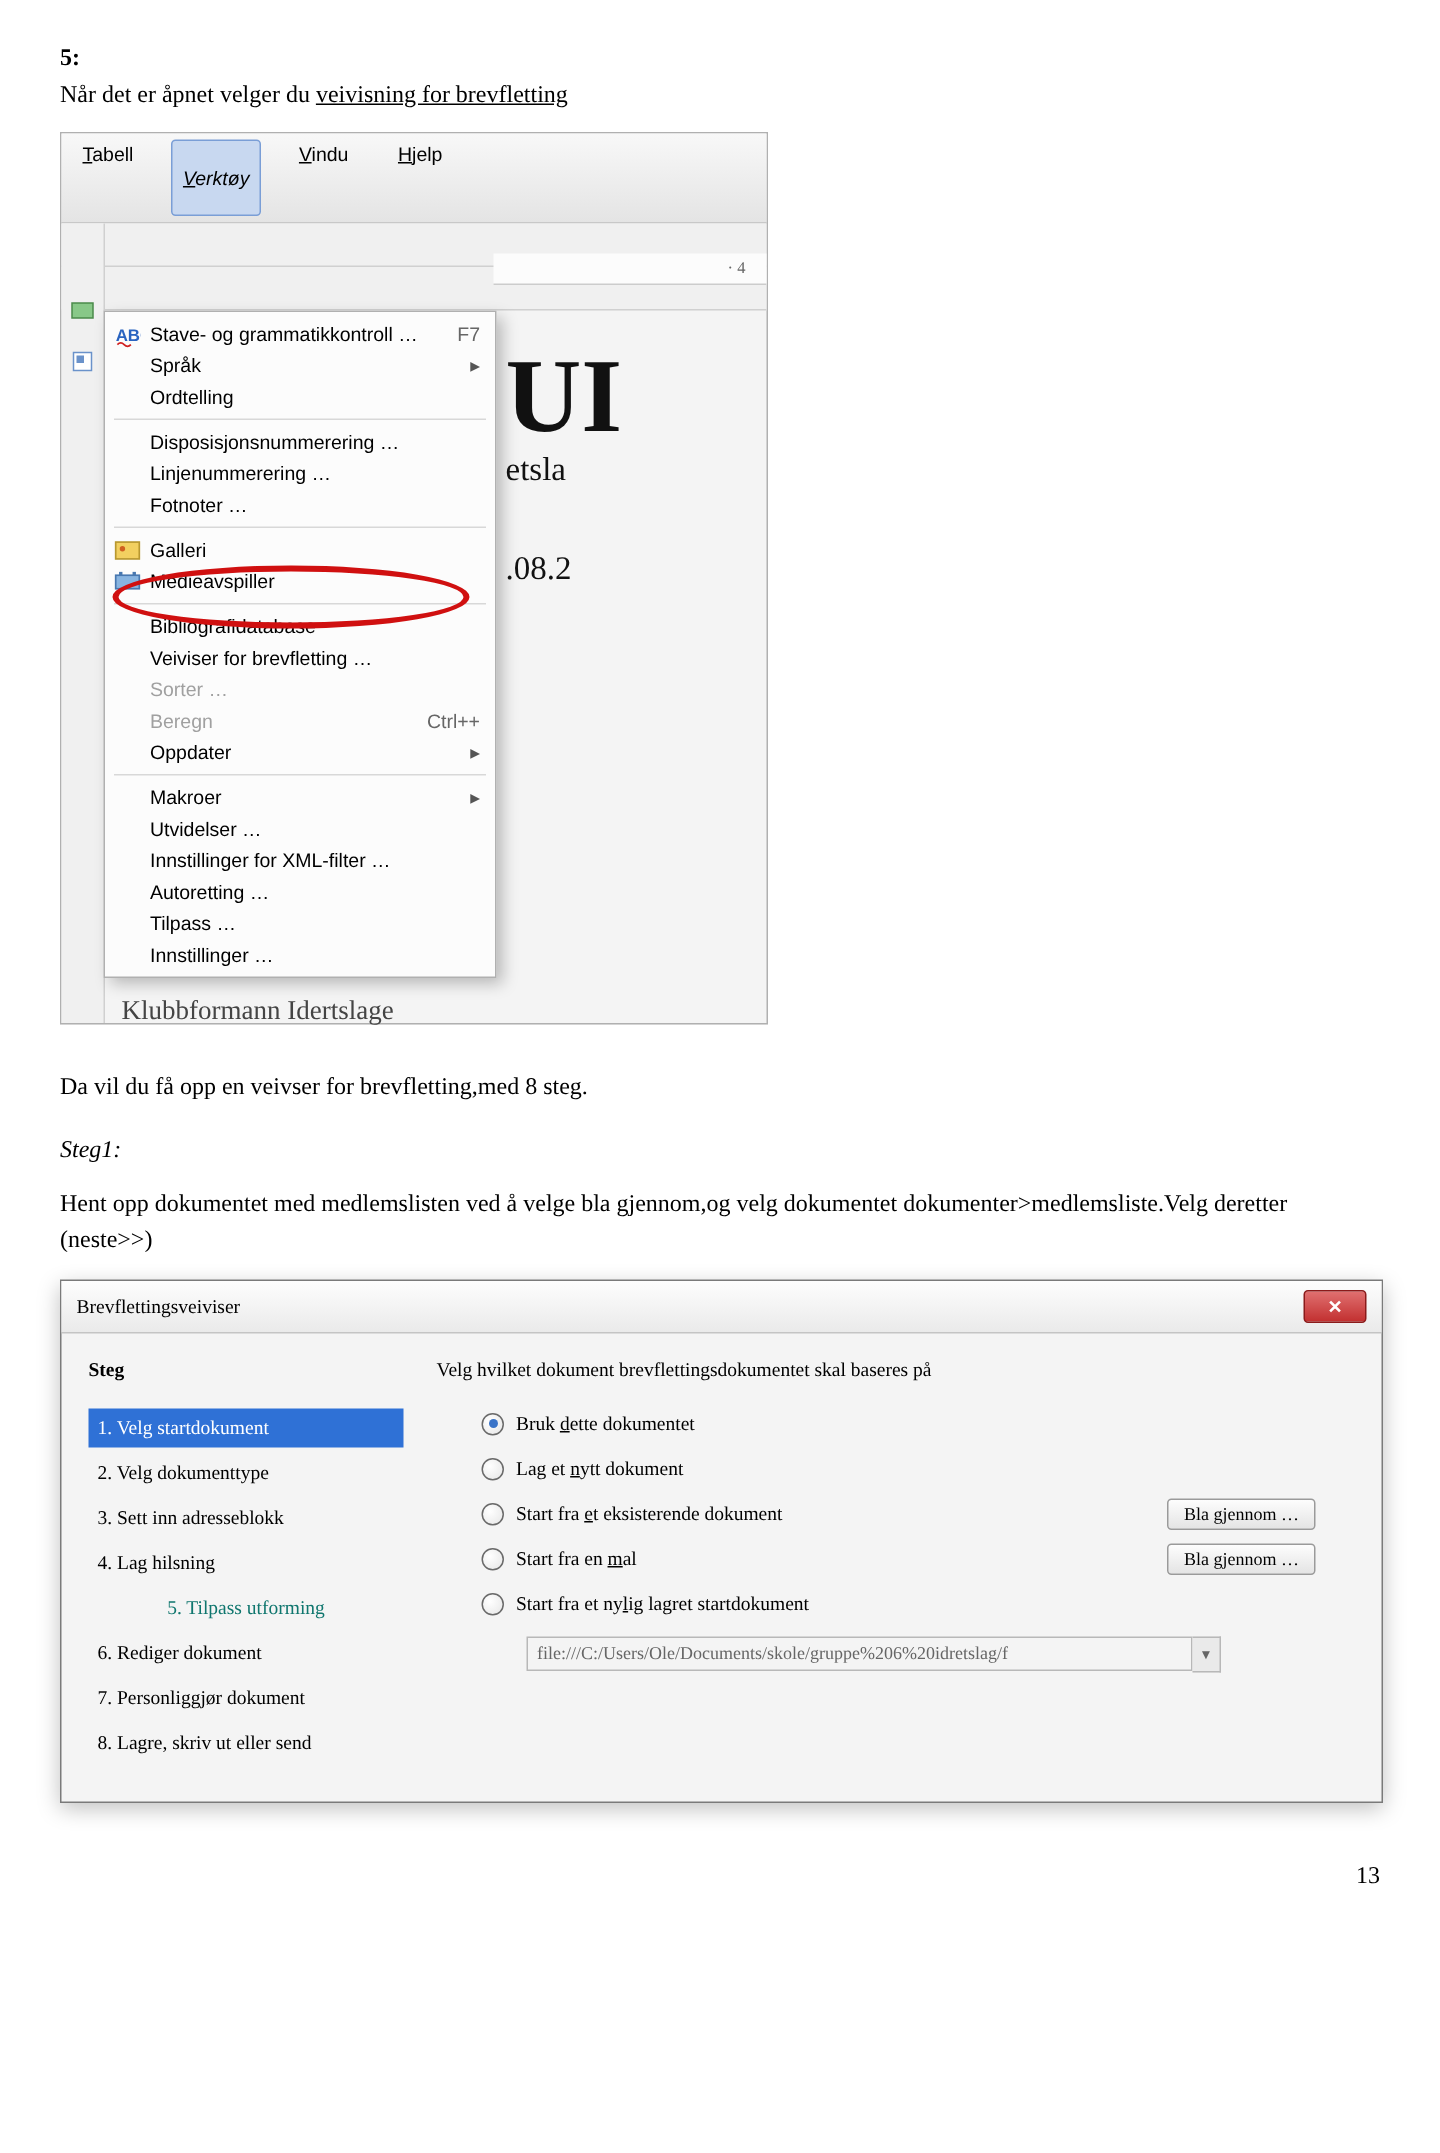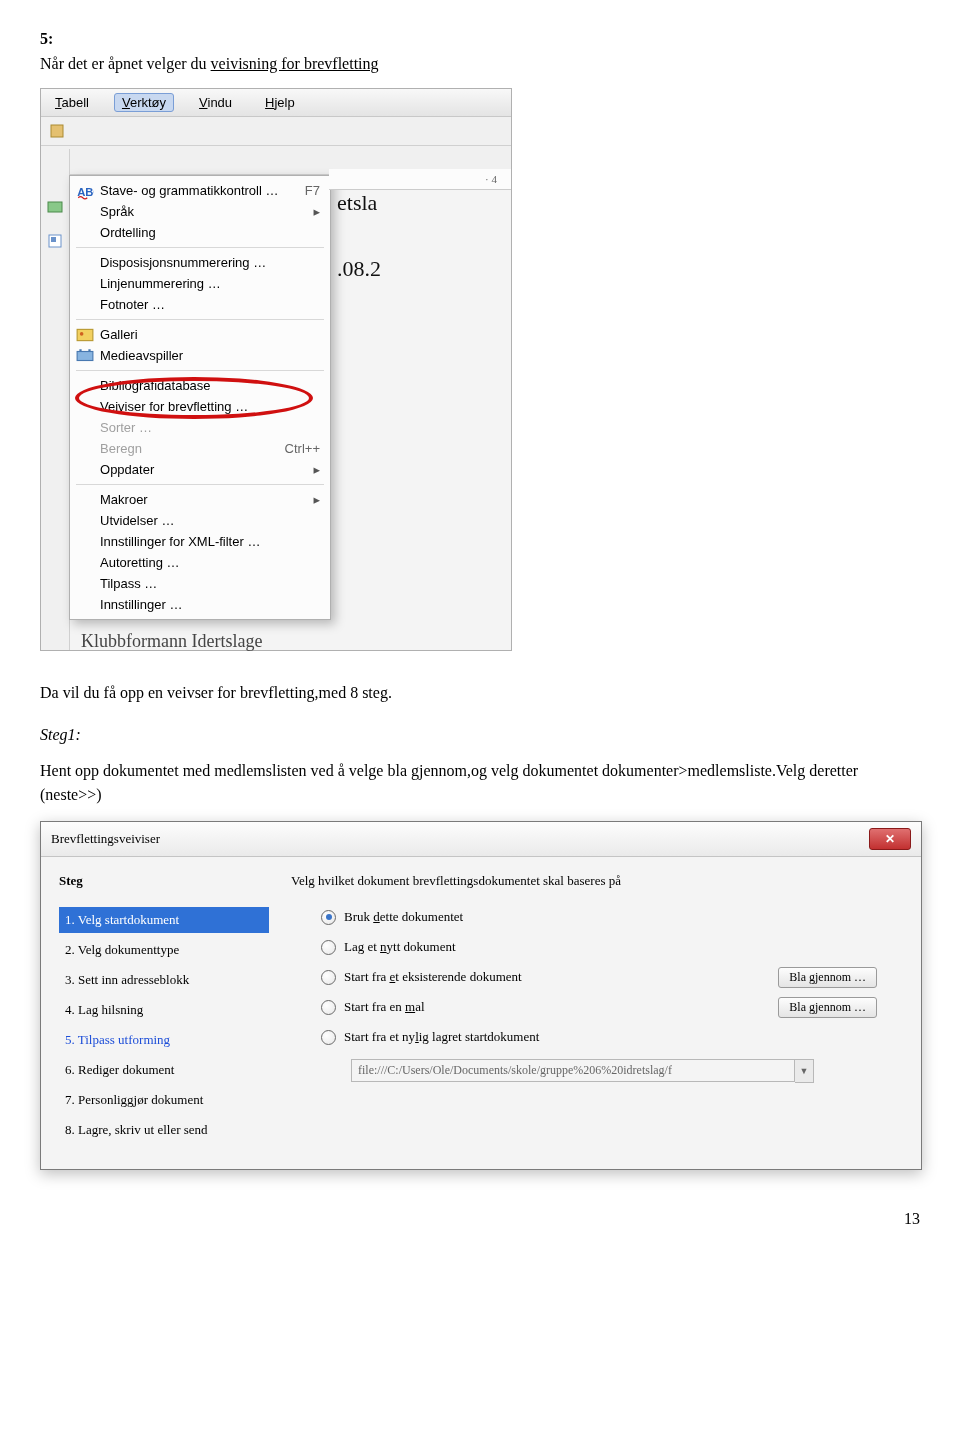--- a/index.html
+++ b/index.html
@@ -44,21 +44,22 @@
     gap: 17px;
   }
   .menubar .item {
     padding: 2px 8px;
     cursor: default;
   }
   .menubar .item.active {
     background: #c8d8f0;
     border: 1px solid #7a9ed6;
     border-radius: 3px;
-    padding: 1px 7px;
+    padding: 17px 7px;
+    font-style: italic;
   }
   .menubar .und {
     text-decoration: underline;
   }
   .toolbar-slice {
     display: flex;
     align-items: center;
     height: 28px;
     padding: 0 8px;
     gap: 6px;
@@ -223,21 +224,22 @@
   }
   .wiz-step {
     padding: 5px 6px;
     margin-bottom: 4px;
   }
   .wiz-step.active {
     background: #2f71d6;
     color: #fff;
   }
   .wiz-step.disabled {
-    color: #1d4ed8;
+    color: #0f766e;
+    text-align: center;
   }
   .wiz-right {
     flex: 1;
   }
   .wiz-right .wiz-header {
     font-weight: bold;
     margin-bottom: 22px;
   }
   .wiz-right .wiz-sub {
     margin-bottom: 20px;
@@ -449,20 +451,21 @@
         <div class="row">
           <span class="iconcell"></span>
           <span><span><span class="und">I</span>nnstillinger …</span></span>
         </div>
       </div>
   </div>
   <div class="doc-behind">
     <div class="ruler">
         <span>·   4</span>
       </div>
+    <div class="bigtext"><span>UI</span></div>
     <div class="frag"><span>etsla</span></div>
     <div class="frag" style="margin-top:40px"><span>.08.2</span></div>
   </div>
   <div class="red-circle"></div>
   <div class="kludetext"><span>Klubbformann Idertslage</span></div>
   <div style="height:30px"></div>
 </div>
 
 <div class="bodytext"><span>Da vil du få opp en veivser for brevfletting,med 8 steg.</span></div>
 

